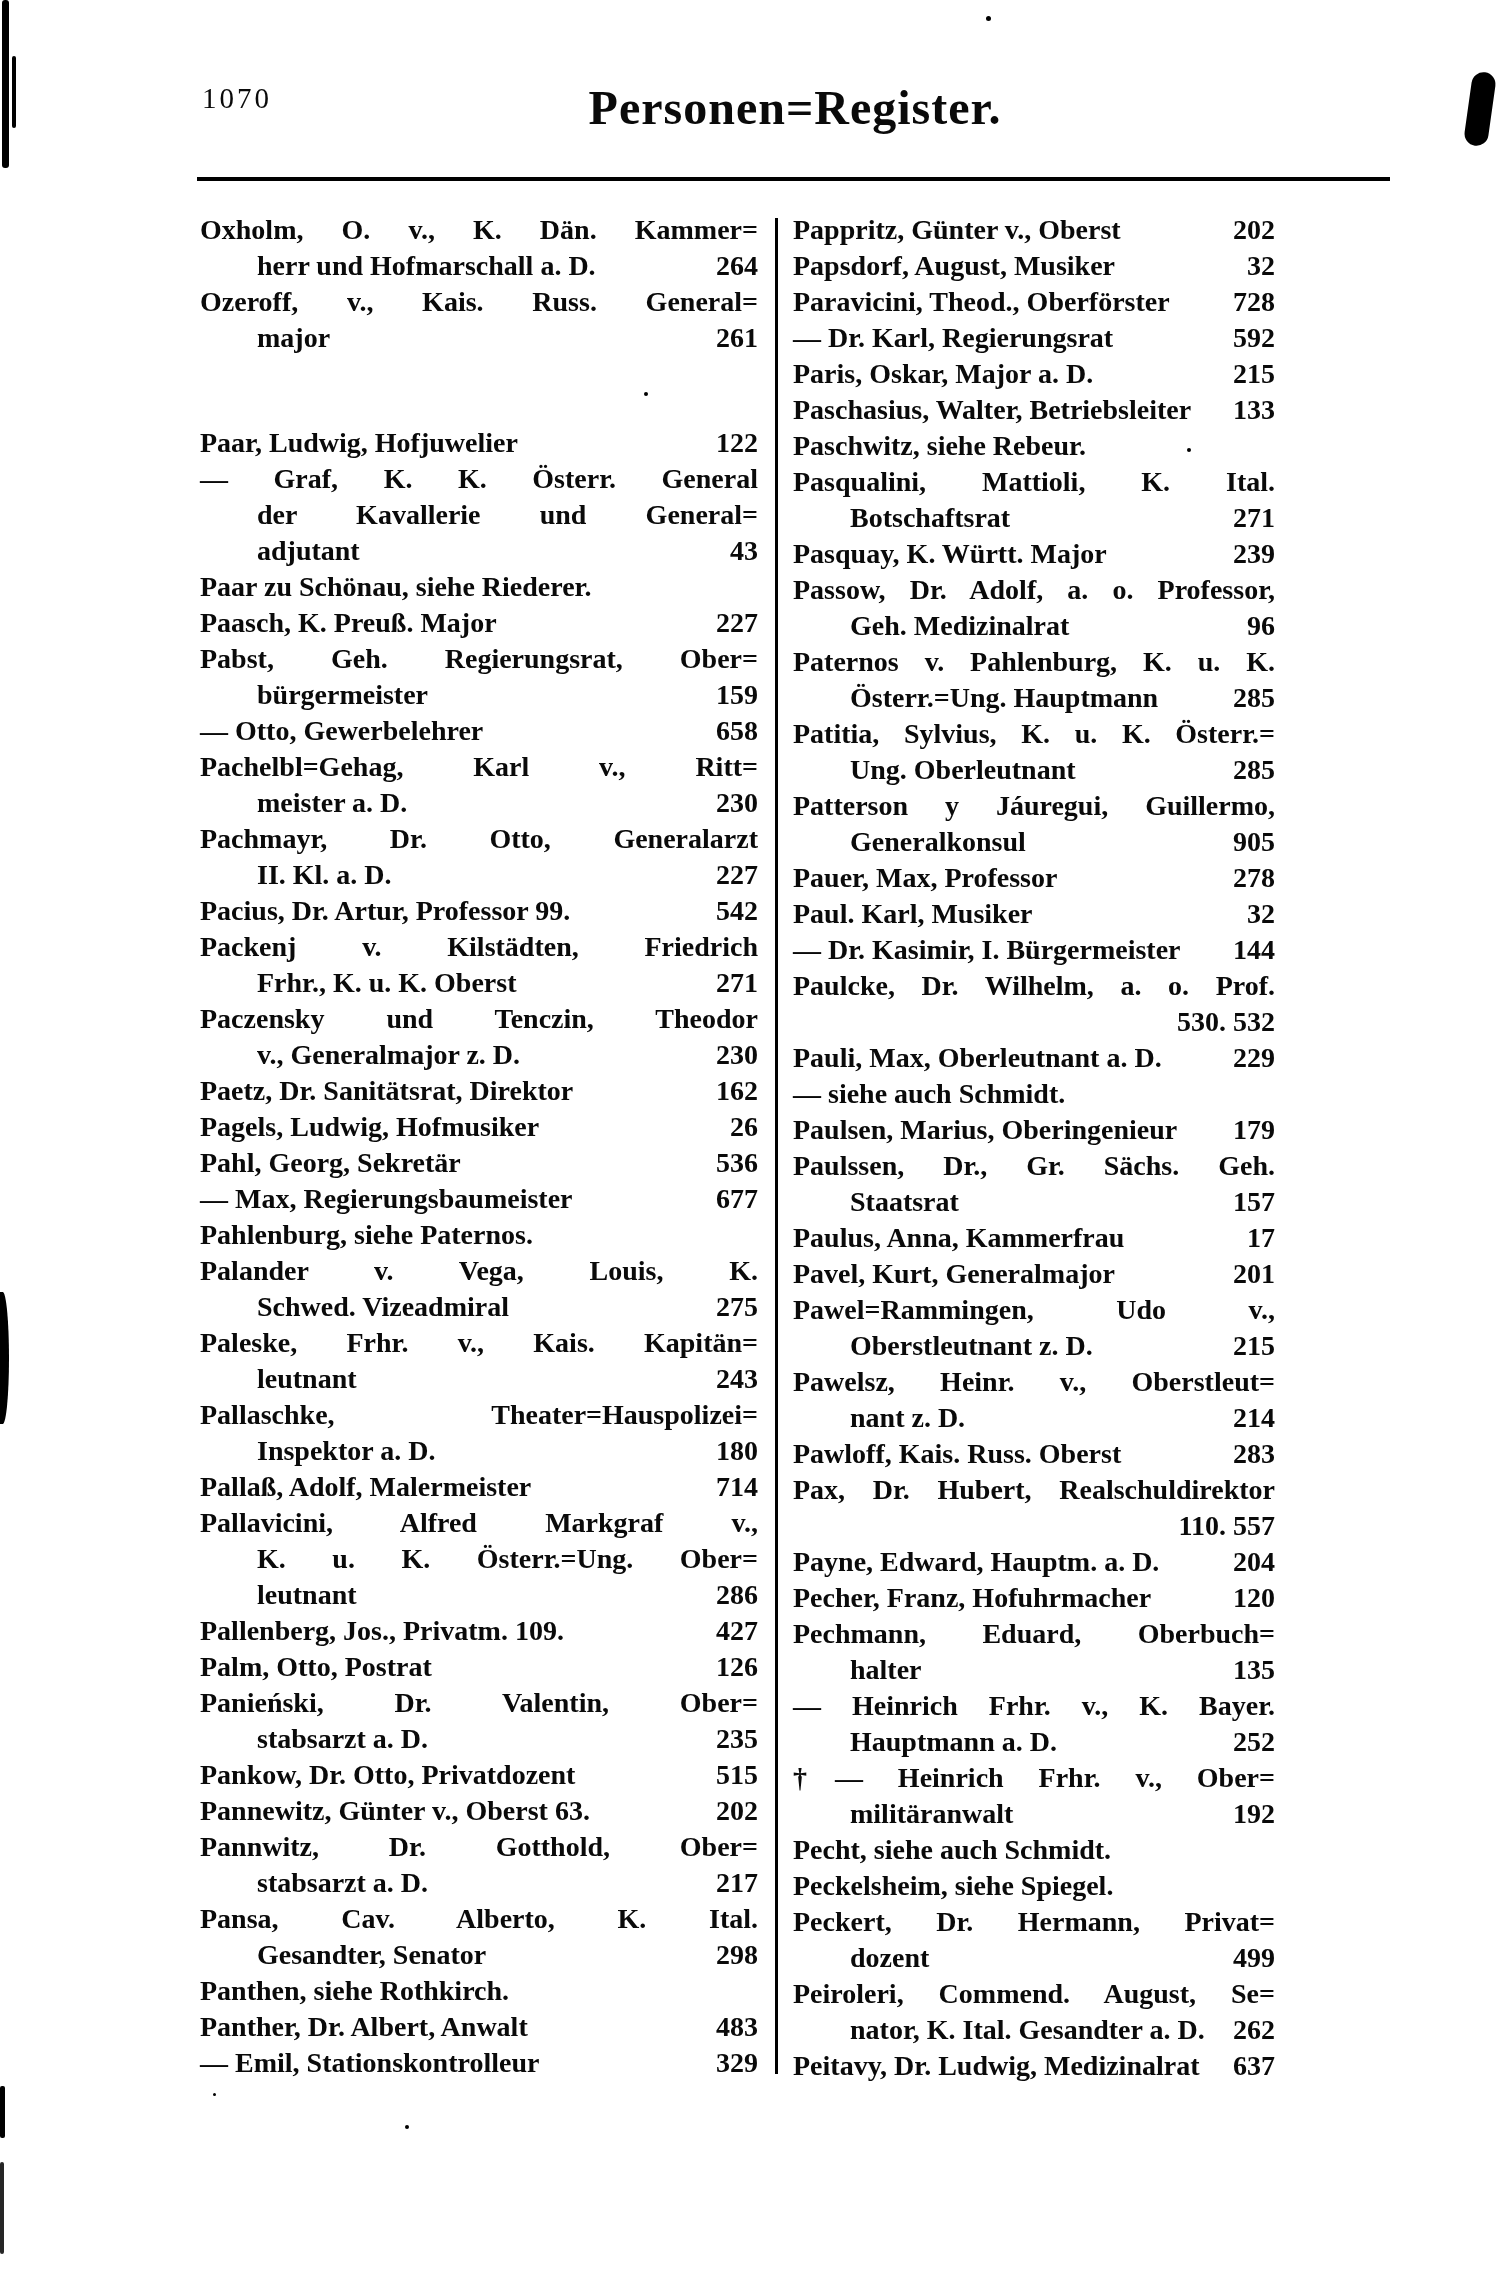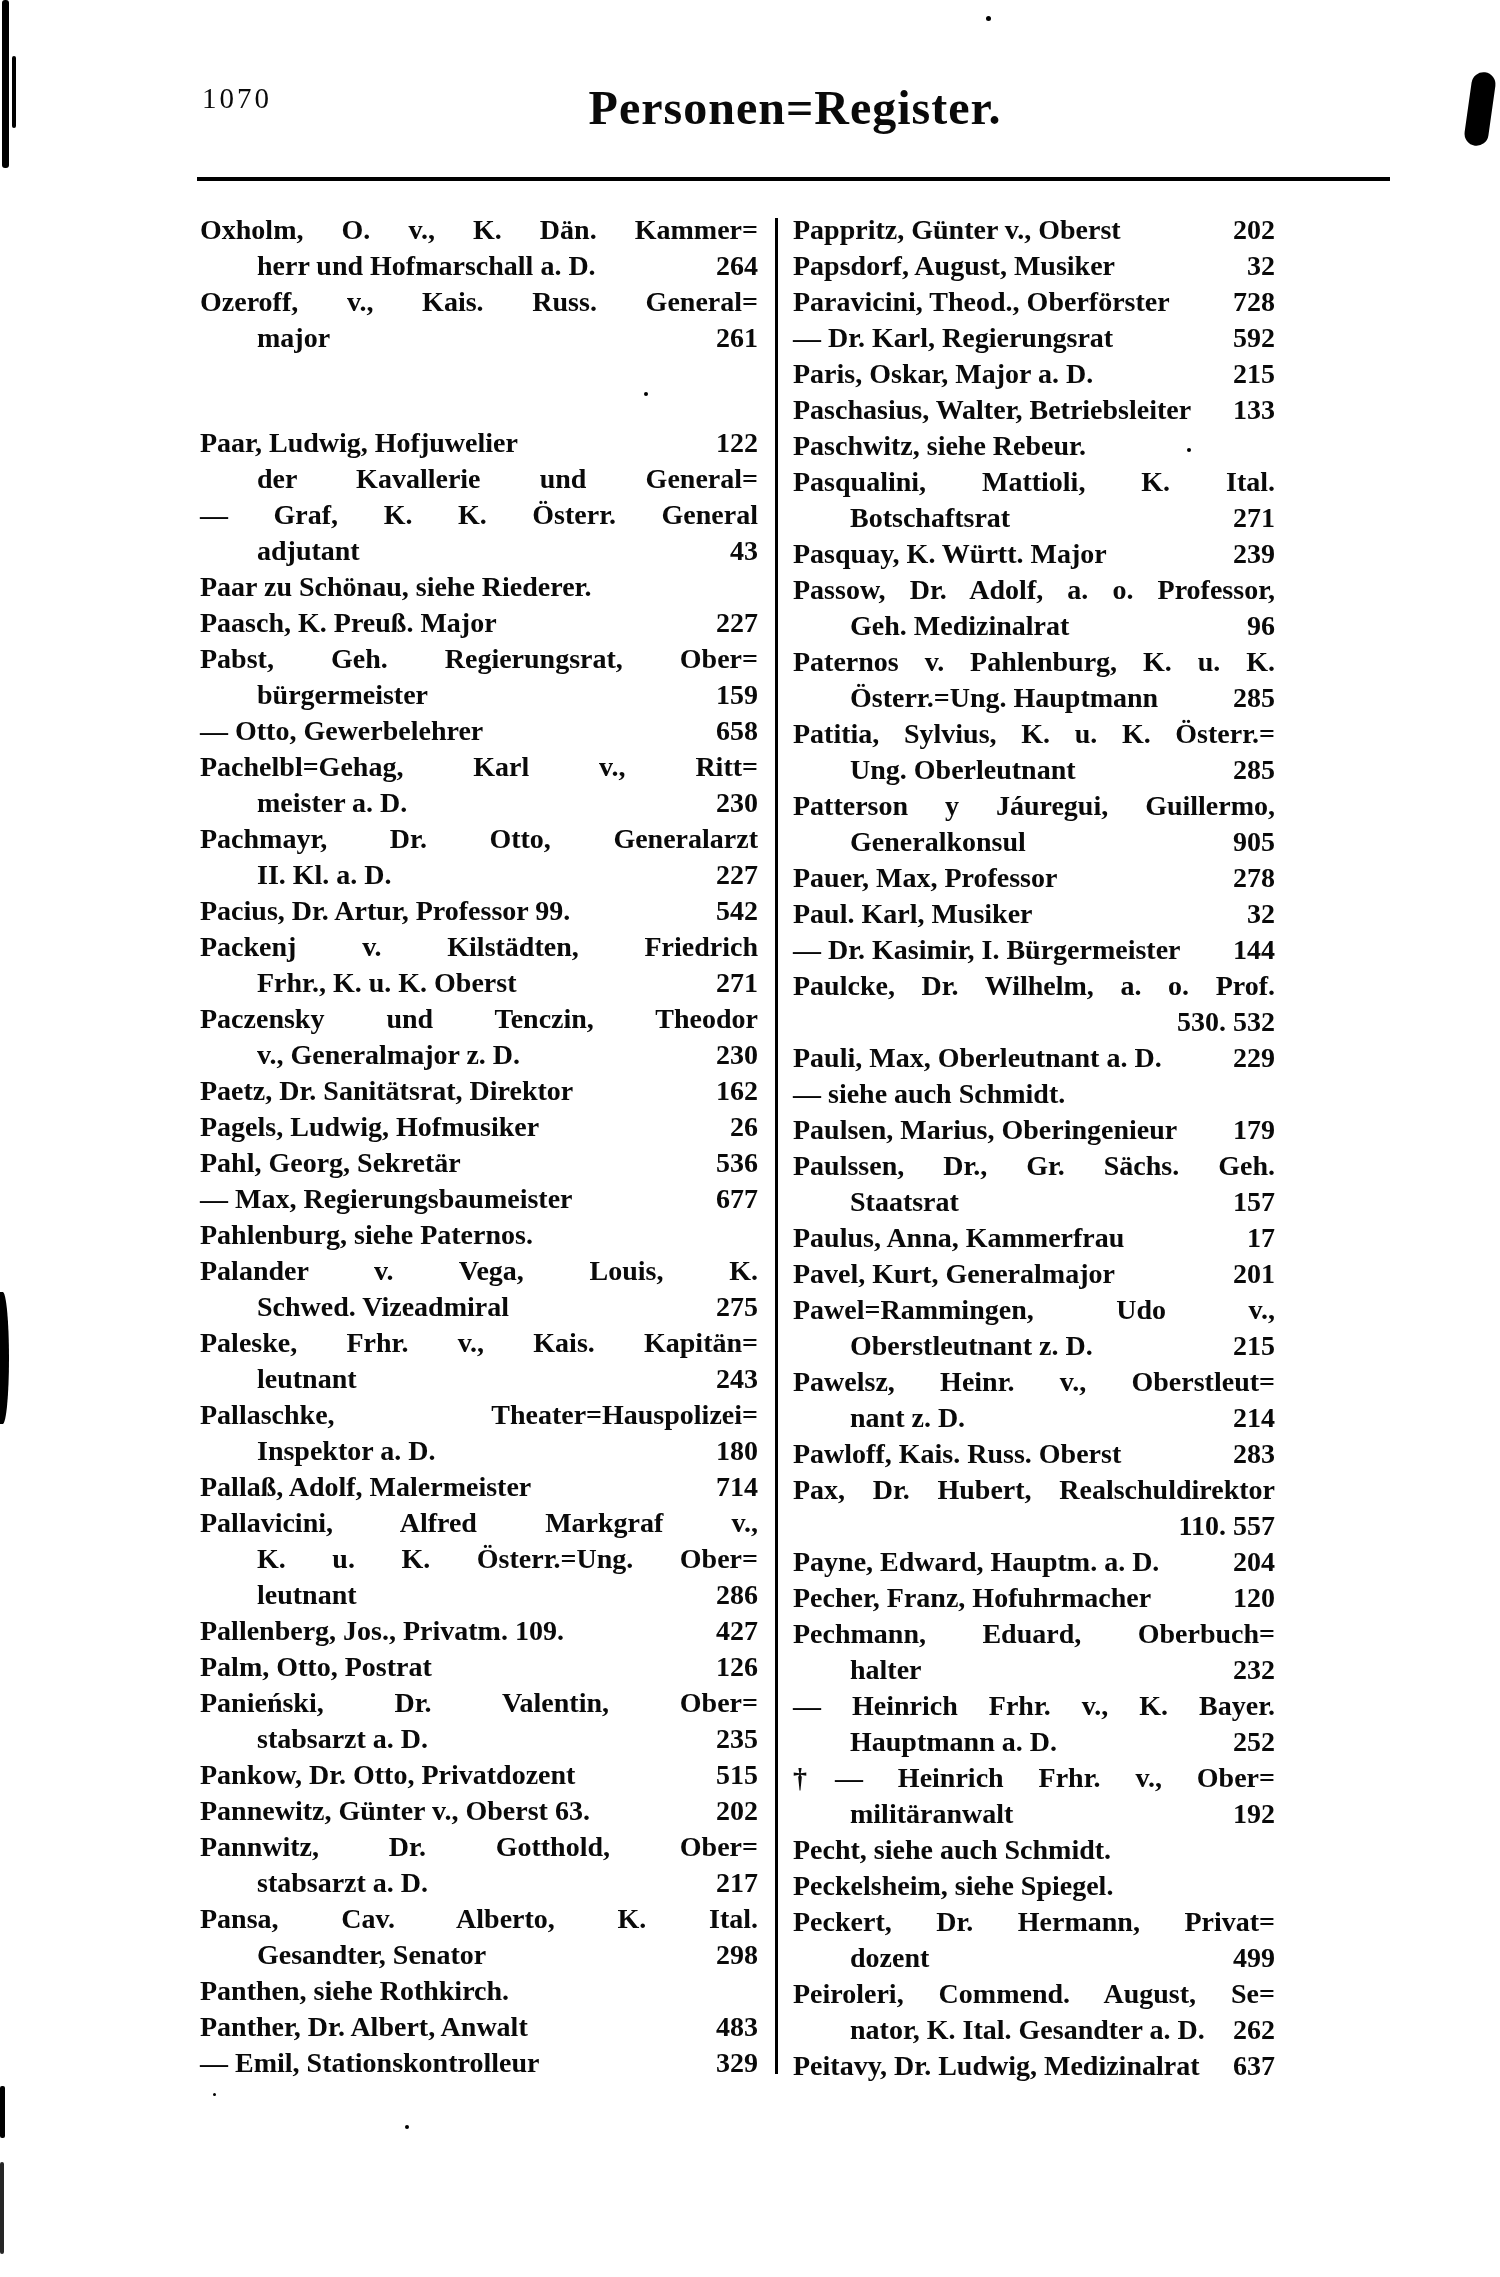--- a/index.html
+++ b/index.html
@@ -83,26 +83,26 @@
           <div class="line just">
             <span class="txt">Ozeroff, v., Kais. Russ. General=</span>
           </div>
           <div class="line cont"><span class="txt">major</span><span class="pg">261</span></div>
         </div>
         <div class="spacer"></div>
         <div class="entry">
           <div class="line"><span class="txt">Paar, Ludwig, Hofjuwelier</span><span class="pg">122</span></div>
         </div>
         <div class="entry">
+          <div class="line just">
+            <span class="txt">— Graf, K. K. Österr. General</span>
+          </div>
           <div class="line cont just">
             <span class="txt">der Kavallerie und General=</span>
           </div>
-          <div class="line just">
-            <span class="txt">— Graf, K. K. Österr. General</span>
-          </div>
           <div class="line cont"><span class="txt">adjutant</span><span class="pg">43</span></div>
         </div>
         <div class="entry">
           <div class="line"><span class="txt">Paar zu Schönau, siehe Riederer.</span></div>
         </div>
         <div class="entry">
           <div class="line"><span class="txt">Paasch, K. Preuß. Major</span><span class="pg">227</span></div>
         </div>
         <div class="entry">
           <div class="line just">
@@ -340,21 +340,21 @@
         <div class="entry">
           <div class="line"><span class="txt">Payne, Edward, Hauptm. a. D.</span><span class="pg">204</span></div>
         </div>
         <div class="entry">
           <div class="line"><span class="txt">Pecher, Franz, Hofuhrmacher</span><span class="pg">120</span></div>
         </div>
         <div class="entry">
           <div class="line just">
             <span class="txt">Pechmann, Eduard, Oberbuch=</span>
           </div>
-          <div class="line cont"><span class="txt">halter</span><span class="pg">232</span></div>
+          <div class="line cont"><span class="txt">halter</span><span class="pg">135</span></div>
         </div>
         <div class="entry">
           <div class="line just">
             <span class="txt">— Heinrich Frhr. v., K. Bayer.</span>
           </div>
           <div class="line cont"><span class="txt">Hauptmann a. D.</span><span class="pg">252</span></div>
         </div>
         <div class="entry">
           <div class="line just">
             <span class="txt">†— Heinrich Frhr. v., Ober=</span>

